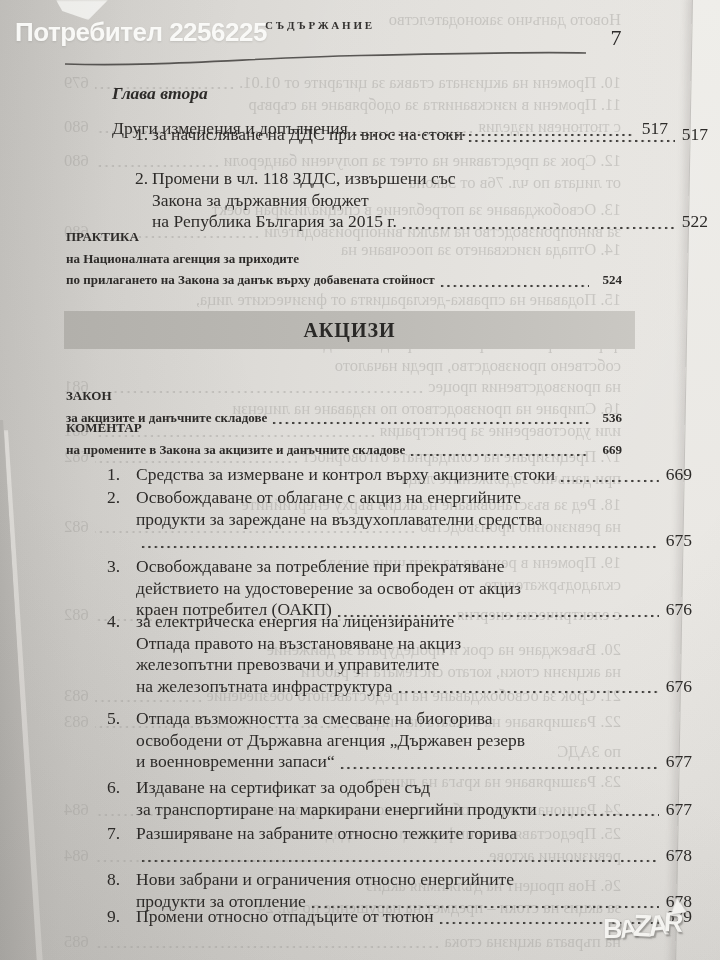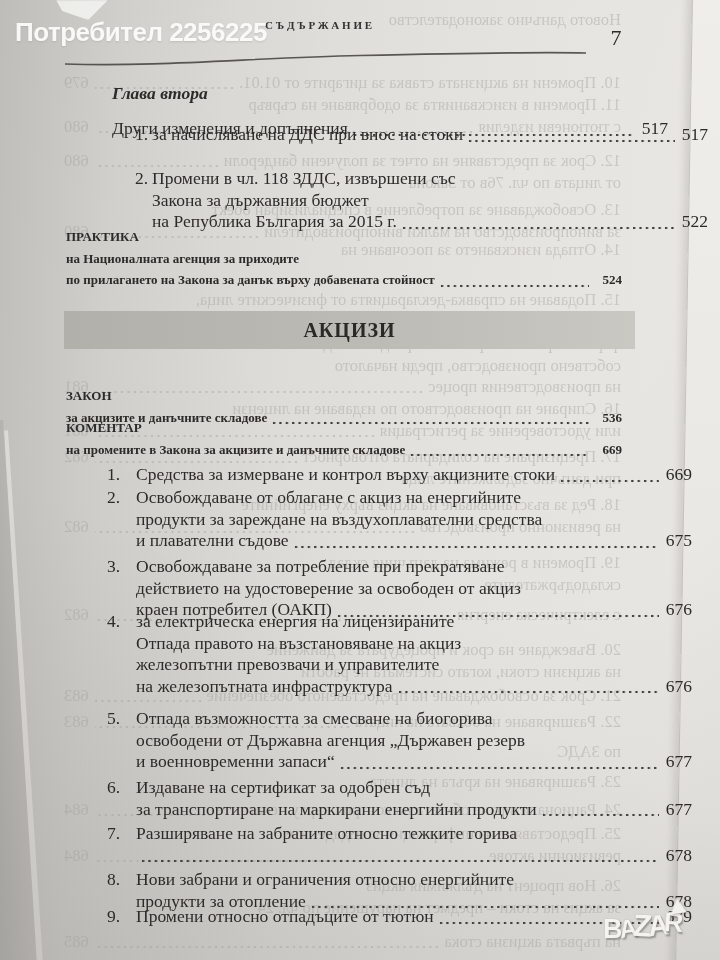--- a/index.html
+++ b/index.html
@@ -304,21 +304,20 @@
         </div>
         <div class="entry s-item2" style="top: 487px;">
           <span class="num">2.</span>
           <div class="line">
             <span class="t">Освобождаване от облагане с акциз на енергийните</span>
           </div>
           <div class="line">
             <span class="t">продукти за зареждане на въздухоплавателни средства</span>
           </div>
           <div class="line">
-            <span class="t">и плавателни съдове</span>
             <span class="dots"></span>
             <span class="pg">675</span>
           </div>
         </div>
         <div class="entry s-item2" style="top: 556px;">
           <span class="num">3.</span>
           <div class="line">
             <span class="t">Освобождаване за потребление при прекратяване</span>
           </div>
           <div class="line">

